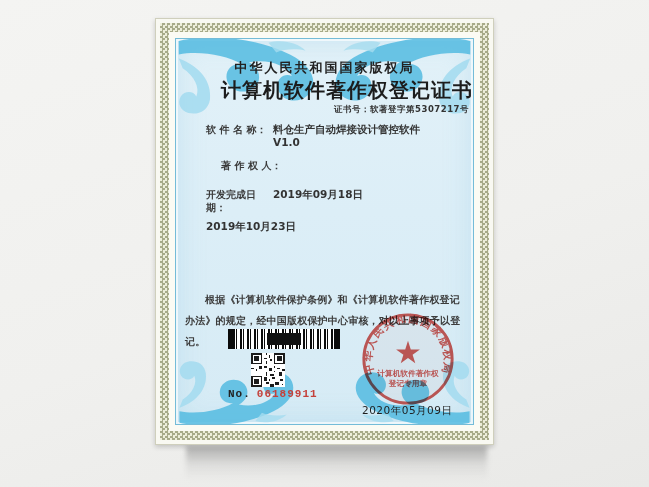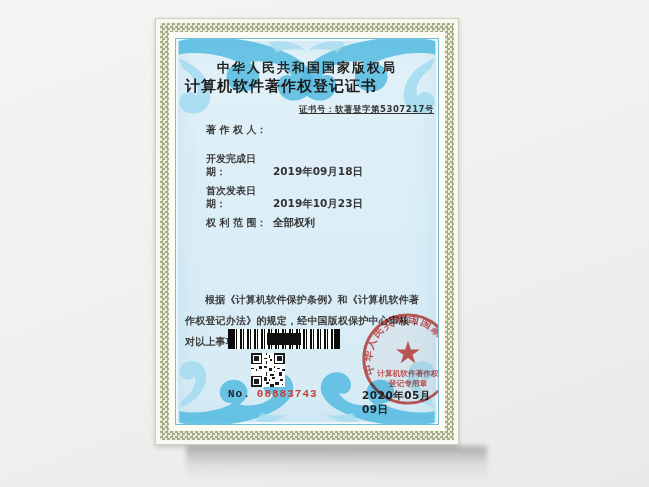--- a/index.html
+++ b/index.html
@@ -4,21 +4,21 @@
 <style>
   html,body{margin:0;padding:0;width:649px;height:487px;overflow:hidden;
     font-family:"DejaVu Sans","Liberation Sans",sans-serif;}
   .stage{position:relative;width:649px;height:487px;
     background:linear-gradient(160deg,#f4f4f2 0%,#f0f0ee 55%,#e9e9e7 100%);}
   
   .cert-shadow{position:absolute;left:186px;top:446px;width:301px;height:34px;
     background:linear-gradient(180deg,rgba(110,110,110,.50),rgba(170,170,170,.22) 55%,rgba(220,220,220,0));
     filter:blur(2.5px);}
   
-  .certificate{position:absolute;left:155px;top:18px;width:304px;height:427px;
+  .certificate{position:absolute;left:155px;top:18px;width:339px;height:427px;
     box-sizing:border-box;background:#f9f9f2;border:1px solid #cfcfbc;
     padding:4px;box-shadow:0 2px 5px rgba(0,0,0,.18);}
   .meander{width:100%;height:100%;box-sizing:border-box;padding:9px;
     background:repeating-conic-gradient(#a7aa88 0% 25%,#edeeda 0% 50%);
     background-size:5px 5px;}
   .paper{width:100%;height:100%;box-sizing:border-box;background:#fbfbf4;padding:6px;}
   .panel{position:relative;width:100%;height:100%;box-sizing:border-box;
     border:1px solid #74bcd8;
     box-shadow:inset 0 0 0 2px rgba(255,255,255,.65), inset 0 0 28px rgba(140,200,225,.35);
     background:linear-gradient(180deg,#e2f1f8 0%,#dceef7 45%,#d6ebf5 100%);
@@ -26,50 +26,50 @@
   
   .flourish{position:absolute;z-index:0;pointer-events:none;}
   .fl-tl{left:-2px;top:-2px;width:148px;height:78px;}
   .fl-tr{right:-2px;top:-2px;width:148px;height:78px;transform:scaleX(-1);}
   .fl-bl{left:-2px;bottom:-2px;width:128px;height:66px;transform:scaleY(-1);}
   .fl-br{right:-2px;bottom:-2px;width:128px;height:66px;transform:scale(-1,-1);}
   
   .agency{position:absolute;z-index:2;left:0;right:0;top:20px;text-align:center;
     font-family:"DejaVu Serif","Liberation Serif",serif;font-weight:700;
     font-size:13px;letter-spacing:2px;color:#222;}
-  .title{position:absolute;z-index:2;left:9px;right:0;top:38px;text-align:left;
+  .title{position:absolute;z-index:2;left:9px;right:0;top:38px;text-align:right;
     font-family:"DejaVu Serif","Liberation Serif",serif;font-weight:700;
-    font-size:15px;letter-spacing:1px;color:#1c1c1c;}
+    font-size:20px;letter-spacing:1px;color:#1c1c1c;}
   .cert-no{position:absolute;z-index:2;right:4px;top:65px;text-align:right;
-    font-size:8.5px;font-weight:700;color:#333;letter-spacing:.5px;text-decoration:underline;}
+    font-size:8.5px;font-weight:700;color:#333;letter-spacing:.5px;}
   
   .fields{position:absolute;z-index:2;left:30px;right:4px;top:84px;}
   .row{display:flex;align-items:flex-start;line-height:13px;}
   .row .lbl{flex:none;width:67px;font-size:10px;font-weight:700;color:#3a3a3a;}
   .row .val{font-size:10.5px;font-weight:700;color:#333;}
   .row-name{margin-bottom:10px;}
-  .row-owner{margin-bottom:16px;}
-  .row-sm{margin-bottom:6px;align-items:flex-end;}
+  .row-owner{margin-bottom:16px;margin-left:15px;}
+  .row-sm{margin-bottom:6px;}
   
   .statement{position:absolute;z-index:2;left:9px;right:9px;top:250px;
     font-size:10px;font-weight:600;color:#3c3c3c;line-height:21px;
     text-indent:2em;letter-spacing:.2px;}
   
   .barcode{position:absolute;z-index:2;left:52px;top:290px;width:102px;height:20px;
     background:
       linear-gradient(#111,#111) 50% 50%/34px 12px no-repeat,
       repeating-linear-gradient(90deg,#0b0b0b 0 2px,#fff 2px 3px,#0b0b0b 3px 4px,#fff 4px 7px,#0b0b0b 7px 9px,#fff 9px 10px,#0b0b0b 10px 11px,#fff 11px 14px);
     border-left:5px solid #0b0b0b;border-right:5px solid #0b0b0b;}
   .qr{position:absolute;z-index:2;left:75px;top:314px;width:34px;height:34px;}
   .serial{position:absolute;z-index:2;left:52px;top:349px;
     font-family:"Liberation Mono","DejaVu Sans Mono",monospace;
     font-size:11px;font-weight:700;color:#222;letter-spacing:1px;}
   .serial .num{color:#c4403a;margin-left:6px;}
-  .issue-date{position:absolute;z-index:2;left:186px;top:350px;
-    font-size:10.5px;font-weight:700;color:#1e1e1e;letter-spacing:.5px;}
+  .issue-date{position:absolute;z-index:2;left:186px;top:365px;
+    font-size:10.5px;font-weight:400;color:#1e1e1e;letter-spacing:.5px;}
   .seal{position:absolute;z-index:3;left:184px;top:272px;width:96px;height:96px;
     opacity:.88;mix-blend-mode:multiply;}
 </style>
 </head>
 <body>
 
 <div class="stage">
 
   <div class="cert-shadow"></div>
 
@@ -98,34 +98,36 @@
               <use href="#flourish-shape"></use>
             </svg>
 
           <div class="agency">中华人民共和国国家版权局</div>
           <div class="title">计算机软件著作权登记证书</div>
           <div class="cert-no">
             <span>证书号：</span><span>软著登字第5307217号</span>
           </div>
 
           <div class="fields">
+            <div class="row row-name">
+              <span class="lbl">软 件 名 称：</span>
+              <span class="val">
+                <div>料仓生产自动焊接设计管控软件</div>
+                <div>V1.0</div>
+              </span>
+            </div>
             <div class="row row-owner">
               <span class="lbl">著 作 权 人：</span>
             </div>
             <div class="row row-sm">
               <span class="lbl">开发完成日期：</span>
               <span class="val">2019年09月18日</span>
             </div>
             <div class="row row-sm">
-              <span class="lbl">首次发表日期：</span>
               <span class="val">2019年10月23日</span>
-            </div>
-            <div class="row row-sm">
-              <span class="lbl">权 利 范 围：</span>
-              <span class="val">全部权利</span>
             </div>
           </div>
 
           <div class="statement">根据《计算机软件保护条例》和《计算机软件著作权登记办法》的规定，经中国版权保护中心审核，对以上事项予以登记。</div>
 
           <div class="barcode"></div>
 
           <svg class="qr" viewBox="0 0 21 21" shape-rendering="crispEdges">
             <rect width="21" height="21" fill="#fff"></rect>
             <g fill="#1b1b1b">
@@ -160,21 +162,21 @@
                 <rect x="13" y="15" width="2" height="1"></rect>
               <rect x="9" y="18" width="2" height="1"></rect>
                 <rect x="12" y="19" width="2" height="2"></rect>
                 <rect x="15" y="18" width="2" height="2"></rect>
               <rect x="18" y="16" width="2" height="1"></rect>
                 <rect x="19" y="19" width="1" height="1"></rect>
             </g>
           </svg>
 
           <div class="serial">
-            <span>No.</span><span class="num">08883743</span>
+            <span>No.</span><span class="num">06189911</span>
           </div>
 
           <div class="issue-date">2020年05月09日</div>
 
           <svg class="seal" viewBox="0 0 100 100">
             <defs>
               <path id="seal-arc" d="M 14.3,63 A 38,38 0 1 1 85.7,63" fill="none"></path>
             </defs>
             <circle cx="50" cy="50" r="46" fill="rgba(214,69,63,0.05)" stroke="#d6453f" stroke-width="3"></circle>
             <text font-size="11" font-weight="700" fill="#d6453f" letter-spacing="1.5">

